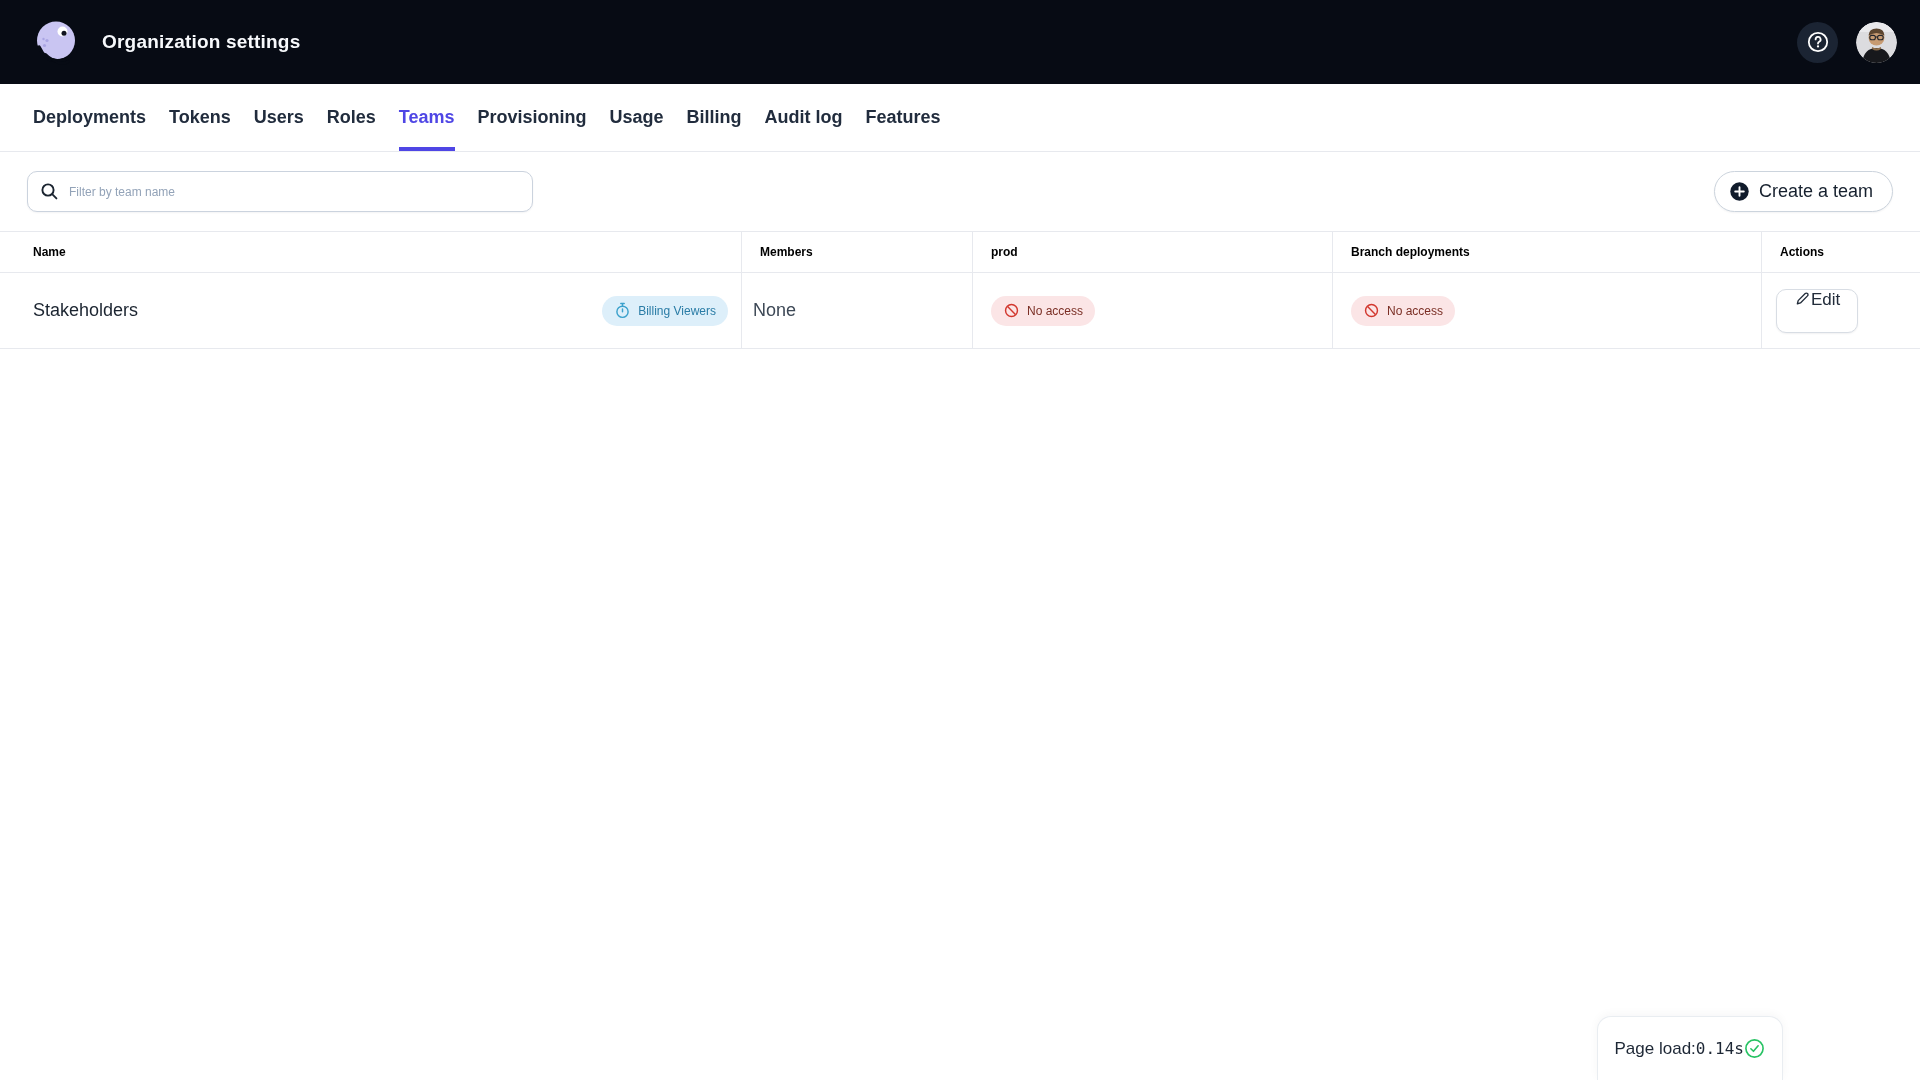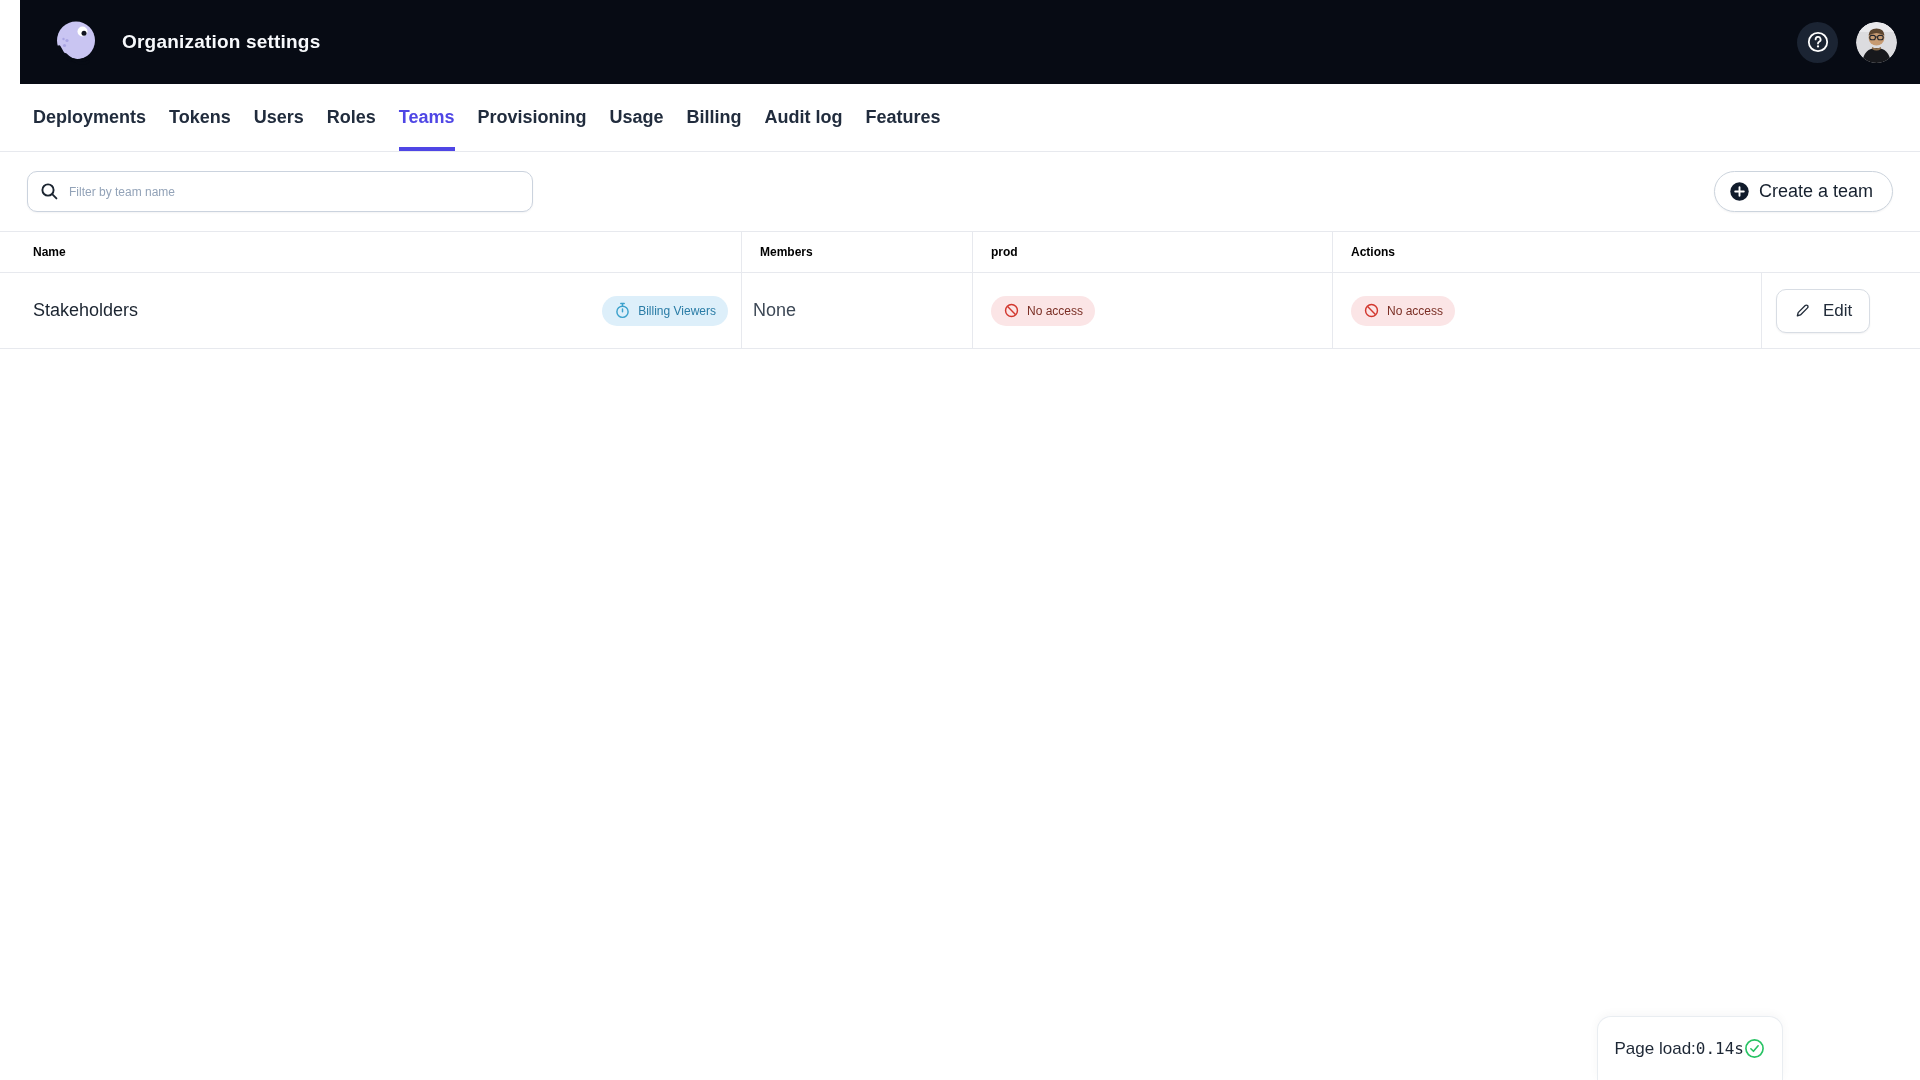--- a/index.html
+++ b/index.html
@@ -1,21 +1,21 @@
 <!DOCTYPE html>
 <html><head>
 <meta charset="utf-8">
 <style>
   html,body{margin:0;padding:0;background:#fff;}
   body{width:1920px;height:1080px;position:relative;overflow:hidden;
        font-family:"Liberation Sans",sans-serif;-webkit-font-smoothing:antialiased;}
   .app{width:1920px;height:1080px;position:relative;background:#fff;}
 
   
-  .topbar{height:84px;background:#070b14;display:flex;align-items:center;padding:0 23px 0 32px;box-sizing:border-box;margin-left:20px;}
+  .topbar{height:84px;background:#070b14;display:flex;align-items:center;padding:0 23px 0 32px;box-sizing:border-box;}
   .logo{width:48px;height:48px;flex:0 0 auto;cursor:pointer;}
   .topbar-title{color:#f7f9fc;font-size:19px;font-weight:700;margin-left:22px;letter-spacing:.2px;}
   .topbar-spacer{flex:1;}
   .pill-btn{display:flex;align-items:center;gap:12px;height:42px;padding:0 18px 0 20px;border-radius:999px;
             background:#2a3444;color:#eef2f7;font-size:18px;font-weight:500;border:none;cursor:pointer;font-family:inherit;}
   .icon-circle-btn{width:41px;height:41px;border-radius:50%;background:#1b2433;border:none;cursor:pointer;
                    display:flex;align-items:center;justify-content:center;margin-left:16px;padding:0;}
   .avatar{width:41px;height:41px;border-radius:50%;overflow:hidden;margin-left:18px;cursor:pointer;flex:0 0 auto;}
 
   
@@ -47,21 +47,21 @@
   .trow{height:75px;border-bottom:1px solid #e7e9ee;}
   .td{display:flex;align-items:center;height:100%;box-sizing:border-box;padding-left:18px;font-size:18px;color:#1b2430;}
   .td-name{justify-content:space-between;padding:0 13px 0 33px;}
   .td-members{color:#3d4856;padding-left:11px;}
   .td-actions{padding-left:14px;}
 
   .badge{display:inline-flex;align-items:center;gap:7px;height:30px;padding:0 12px;border-radius:999px;font-size:12px;white-space:nowrap;}
   .badge-info{background:#ddeffa;color:#2a7ca6;}
   .badge-danger{background:#fbe5e6;color:#7a2e24;}
 
-  .edit-btn{display:flex;align-items:center;gap:12px;height:44px;padding:0 17px;border-radius:10px;background:#fff;
+  .edit-btn{display:flex;align-items:flex-start;gap:0;height:44px;padding:0 17px;border-radius:10px;background:#fff;
             border:1px solid #d8dde4;box-shadow:0 1px 2px rgba(16,24,40,.06);font-size:17px;font-weight:500;
             color:#222c3a;cursor:pointer;font-family:inherit;}
 
   
   .status-card{position:absolute;right:137px;bottom:0;height:43px;padding:10px 17px;background:#fff;
                border:1px solid #e9edf1;border-bottom:none;border-radius:14px 14px 0 0;
                display:flex;align-items:center;gap:0;box-shadow:0 -2px 10px rgba(16,24,40,.04);}
   .status-label{font-size:17px;color:#1d2735;}
   .status-value{font-size:16px;color:#1d2735;font-family:"DejaVu Sans Mono",monospace;}
 </style>
@@ -147,20 +147,21 @@
       </span>
       <span>Create a team</span>
     </button>
   </div>
 
   <div class="table">
     <div class="thead">
       <div class="th">Name</div>
       <div class="th">Members</div>
       <div class="th">prod</div>
+      <div class="th">Branch deployments</div>
       <div class="th">Actions</div>
     </div>
 
     <div class="trow">
       <div class="td td-name">
         <span>Stakeholders</span>
         <span class="badge badge-info">
           <span style="display:flex;">
             <svg width="17" height="17" viewBox="0 0 20 20">
               <circle cx="10" cy="11.5" r="6.6" fill="none" stroke="#3ba1cc" stroke-width="1.7"></circle>

